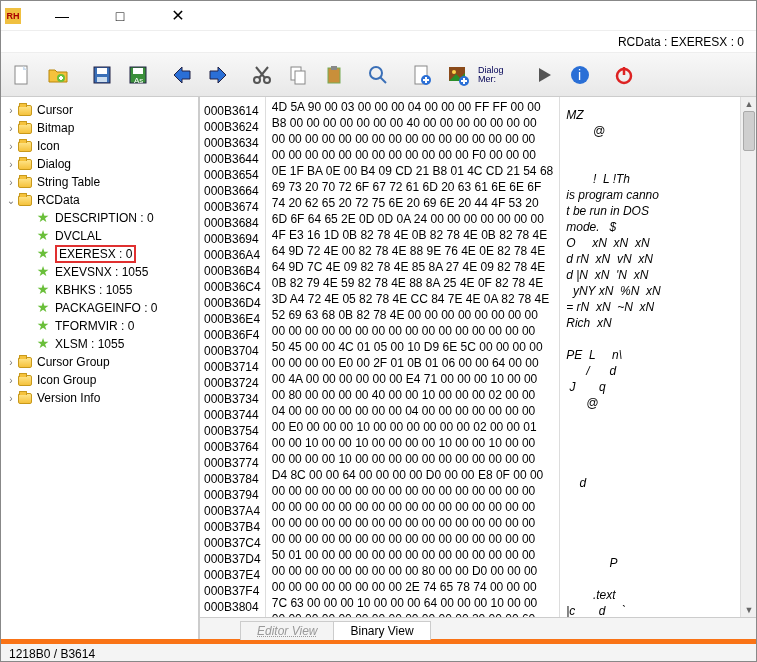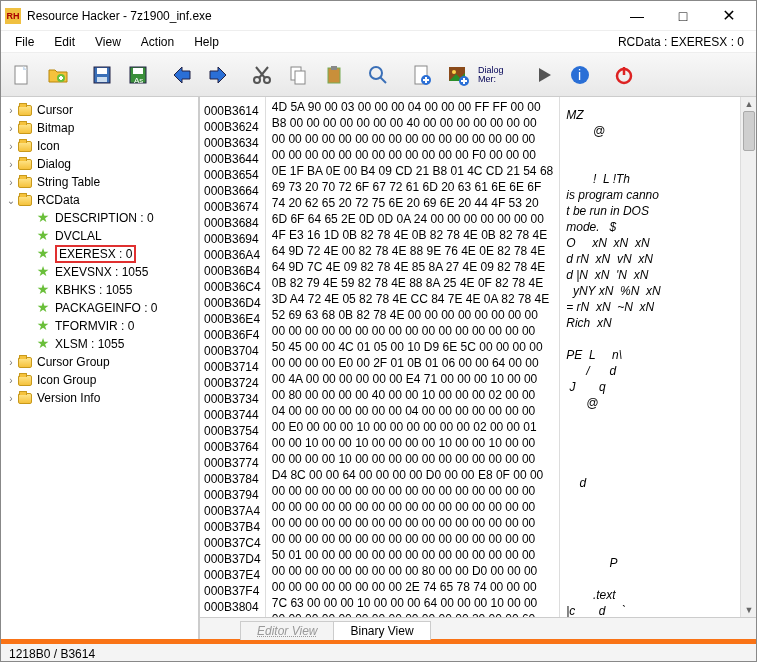--- a/index.html
+++ b/index.html
@@ -1,19 +1,19 @@
 <!DOCTYPE html>
 <html><head>
 <meta charset="utf-8">
 <style>
 * { box-sizing: border-box; margin: 0; padding: 0; font-family: "Segoe UI", Tahoma, sans-serif; }
 body { width: 757px; height: 662px; background: #fff; font-size: 12px; overflow: hidden; border: 1px solid #888; }
 
 
-.titlebar { height: 30px; display: flex; align-items: center; padding: 4px 4px; background: #fff; border-bottom: 1px solid #eee; }
+.titlebar { height: 30px; display: flex; align-items: center; padding: 4px 4px; background: #fff; border-bottom: 1px solid #eee; gap: 12px; }
 .titlebar .app-icon { width: 16px; height: 16px; margin-right: 6px; background: #f0c040; display: flex; align-items: center; justify-content: center; font-size: 9px; font-weight: bold; color: #a00; }
 .titlebar .title { flex: 1; font-size: 12px; }
 .titlebar .winbtn { width: 46px; height: 30px; display: flex; align-items: center; justify-content: center; font-size: 14px; }
 .titlebar .winbtn.close { font-size: 16px; }
 
 
 .menubar { height: 22px; display: flex; align-items: center; padding: 0 4px; border-bottom: 1px solid #eee; }
 .menubar .menu-left { display: flex; }
 .menubar .menu-item { padding: 2px 10px; cursor: default; }
 .menubar .spacer { flex: 1; }
@@ -65,34 +65,26 @@
 
 .status { height: 22px; border-top: 5px solid #f97316; display: flex; align-items: flex-end; font-size: 12px; background: #f4f4f4; }
 .status .cell { padding: 0 8px; }
 .status .fill { flex: 1; }
 </style>
 </head>
 <body>
 
 <div class="titlebar">
   <div class="app-icon">RH</div>
-  <div class="title">Resource Hacker - 7z1900_inf.exe</div>
   <div class="winbtn">—</div>
   <div class="winbtn">□</div>
   <div class="winbtn close">✕</div>
 </div>
 
 <div class="menubar">
-  <div class="menu-left">
-    <div class="menu-item">File</div>
-    <div class="menu-item">Edit</div>
-    <div class="menu-item">View</div>
-    <div class="menu-item">Action</div>
-    <div class="menu-item">Help</div>
-  </div>
   <div class="spacer"></div>
   <div class="menu-right">RCData : EXERESX : 0</div>
 </div>
 
 <div class="toolbar">
   <div class="tbtn">
       <svg viewBox="0 0 24 24">
         <rect x="5" y="3" width="12" height="18" fill="#fff" stroke="#888"></rect>
         <polygon points="13,3 17,7 13,7" fill="#cde"></polygon>
       </svg>

